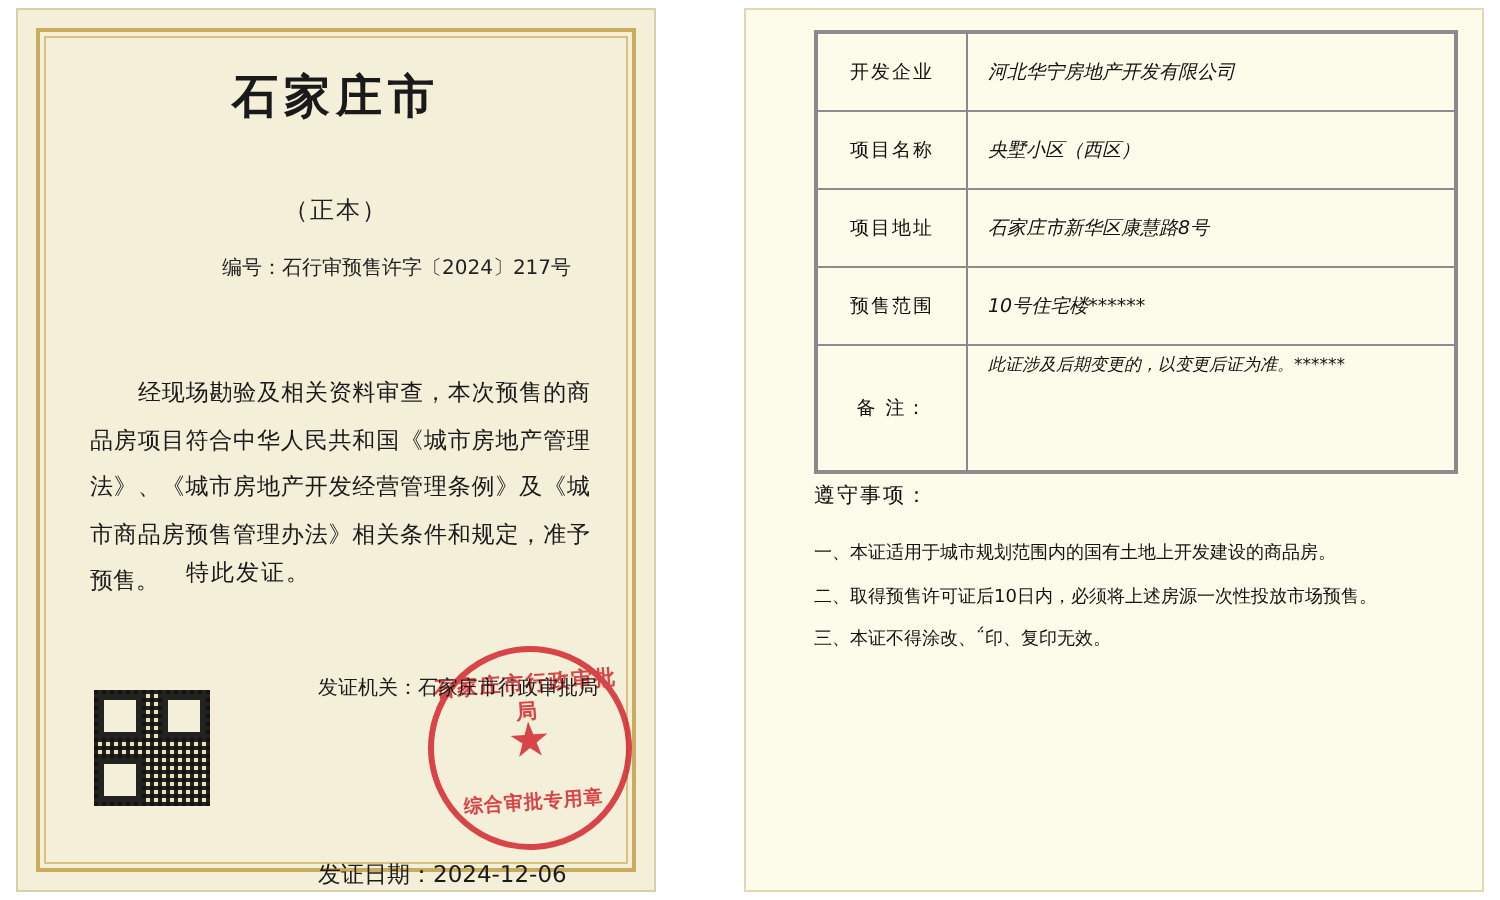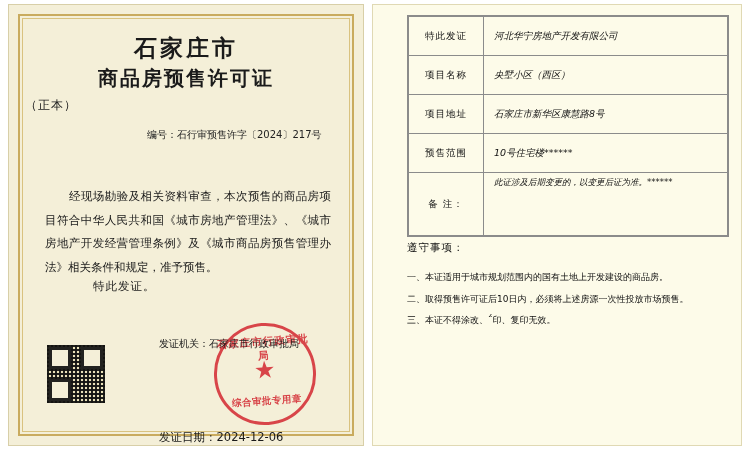--- a/index.html
+++ b/index.html
@@ -18,21 +18,21 @@
     width: 750px;
     height: 450px;
     background: #ffffff;
   }
 
   
   .left-cert {
     position: absolute;
     left: 8px;
     top: 4px;
-    width: 356px;
+    width: 320px;
     height: 442px;
     background: #f4efd8;
     border: 1px solid #d8cfa8;
     box-sizing: border-box;
   }
   .left-inner-border {
     position: absolute;
     left: 9px;
     top: 9px;
     right: 9px;
@@ -71,24 +71,24 @@
     font-size: 20px;
     font-weight: bold;
     letter-spacing: 2px;
     color: #1a1a1a;
   }
   .cert-subtitle {
     position: absolute;
     top: 92px;
     left: 0;
     width: 100%;
+    text-align: center;
     font-size: 12px;
     color: #222;
     letter-spacing: 1px;
-    padding-left: 16px;
   }
   .cert-number {
     position: absolute;
     top: 122px;
     right: 36px;
     width: 180px;
     text-align: left;
     font-size: 10px;
     line-height: 1.5;
     color: #222;
@@ -293,21 +293,20 @@
 </head>
 <body>
 
 <div class="page">
 
   <div class="left-cert">
     <div class="left-inner-border"></div>
     <div class="left-inner-border2"></div>
 
     <div class="cert-title1">石家庄市</div>
-    <div class="cert-title2">商品房预售许可证</div>
     <div class="cert-subtitle">（正本）</div>
 
     <div class="cert-number">编号：石行审预售许字〔2024〕217号</div>
 
     <div class="cert-body">
       <p class="indent">经现场勘验及相关资料审查，本次预售的商品房项目符合中华人民共和国《城市房地产管理法》、《城市房地产开发经营管理条例》及《城市商品房预售管理办法》相关条件和规定，准予预售。</p>
     </div>
 
     <div class="cert-special indent">特此发证。</div>
 
@@ -328,21 +327,21 @@
     <div class="date-line">
       <span>发证日期：</span><span>2024-12-06</span>
     </div>
   </div>
 
   <div class="right-page">
     <div class="info-table">
       <table>
         <tbody>
           <tr>
-            <td class="label-cell">特此发证</td>
+            <td class="label-cell">开发企业</td>
             <td class="value-cell">河北华宁房地产开发有限公司</td>
           </tr>
           <tr>
             <td class="label-cell">项目名称</td>
             <td class="value-cell">央墅小区（西区）</td>
           </tr>
           <tr>
             <td class="label-cell">项目地址</td>
             <td class="value-cell">石家庄市新华区康慧路8号</td>
           </tr>

